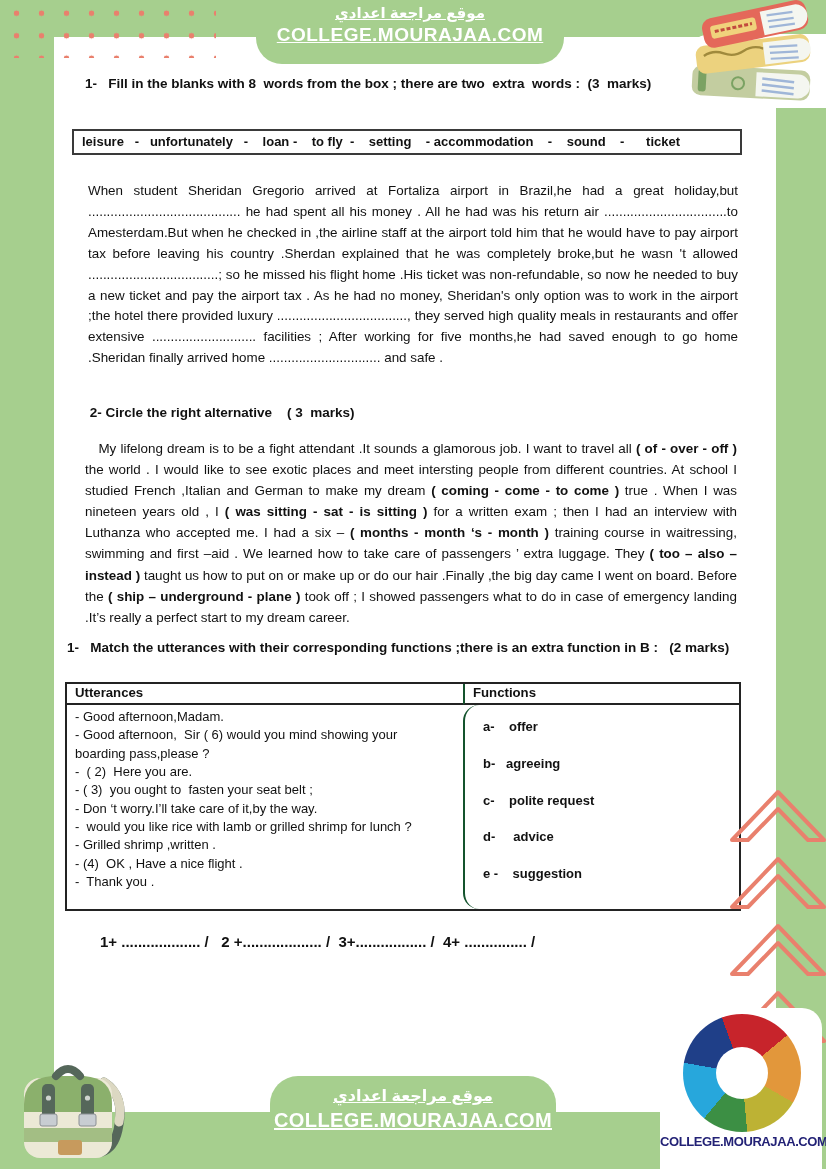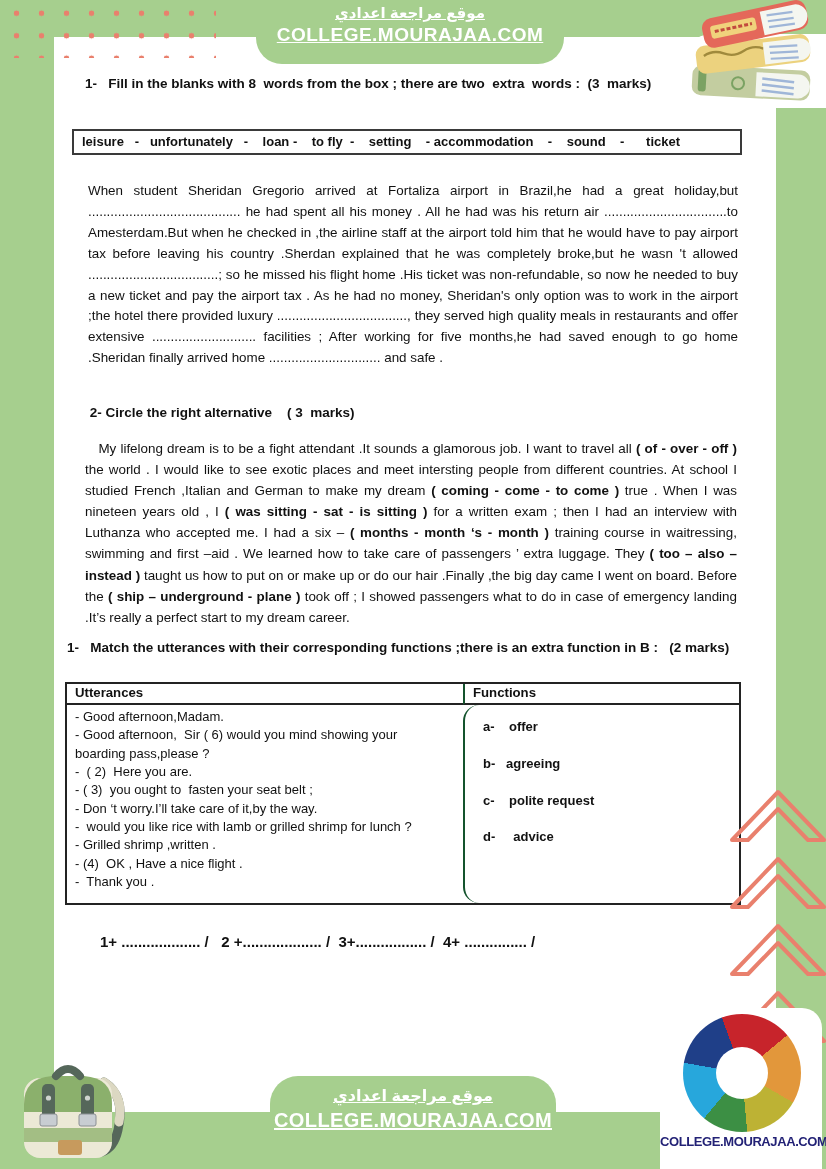--- a/index.html
+++ b/index.html
@@ -47,21 +47,21 @@
            padding:3px 8px 4px 8px;font-weight:bold;font-size:13px;white-space:pre;}
   .passage{position:absolute;text-align:justify;font-size:13.4px;}
   #para1{left:88px;top:181px;width:650px;line-height:20.9px;}
   #para2{left:85px;top:438px;width:652px;line-height:21.1px;}
   .passage .bold,b{font-weight:bold;}
   
   .mtable{position:absolute;left:65px;top:682px;width:672px;border:2px solid #232323;
           display:grid;grid-template-columns:396px 1fr;font-size:13px;}
   .th{font-weight:bold;padding:1px 19px 3px 8px;border-bottom:2px solid #232323;font-size:13.2px;}
   .th.right,.td.right{border-left:2px solid #14532d;}
-  .td{padding:3px 8px 12px 8px;}
+  .td{padding:3px 8px 2px 8px;}
   .td .line{line-height:18.35px;white-space:pre;}
   .td.right{padding:14px 16px 6px 18px;border-radius:16px;}
   .fn-row{height:36.8px;font-weight:bold;white-space:pre;}
   .answers{position:absolute;left:100px;top:933px;font-weight:bold;font-size:15px;white-space:pre;}
 </style>
 </head>
 <body>
 
 <div id="page">
 
@@ -143,20 +143,21 @@
           <div class="line"><span>-  would you like rice with lamb or grilled shrimp for lunch ?</span></div>
           <div class="line"><span>- Grilled shrimp ,written .</span></div>
           <div class="line"><span>- </span><span class="bold">(4)  OK , Have a nice flight .</span></div>
           <div class="line"><span>-  Thank you .</span></div>
         </div>
       <div class="td right">
           <div class="fn-row">a-    offer</div>
           <div class="fn-row">b-   agreeing</div>
           <div class="fn-row">c-    polite request</div>
           <div class="fn-row">d-     advice</div>
+          <div class="fn-row">e -    suggestion</div>
         </div>
     </div>
 
     <div class="answers">1+ ................... /   2 +................... /  3+................. /  4+ ............... /</div>
   </div>
 
   <div class="footer-tab">
     <div class="ar">موقع مراجعة اعدادي</div>
     <div class="dom">COLLEGE.MOURAJAA.COM</div>
   </div>

